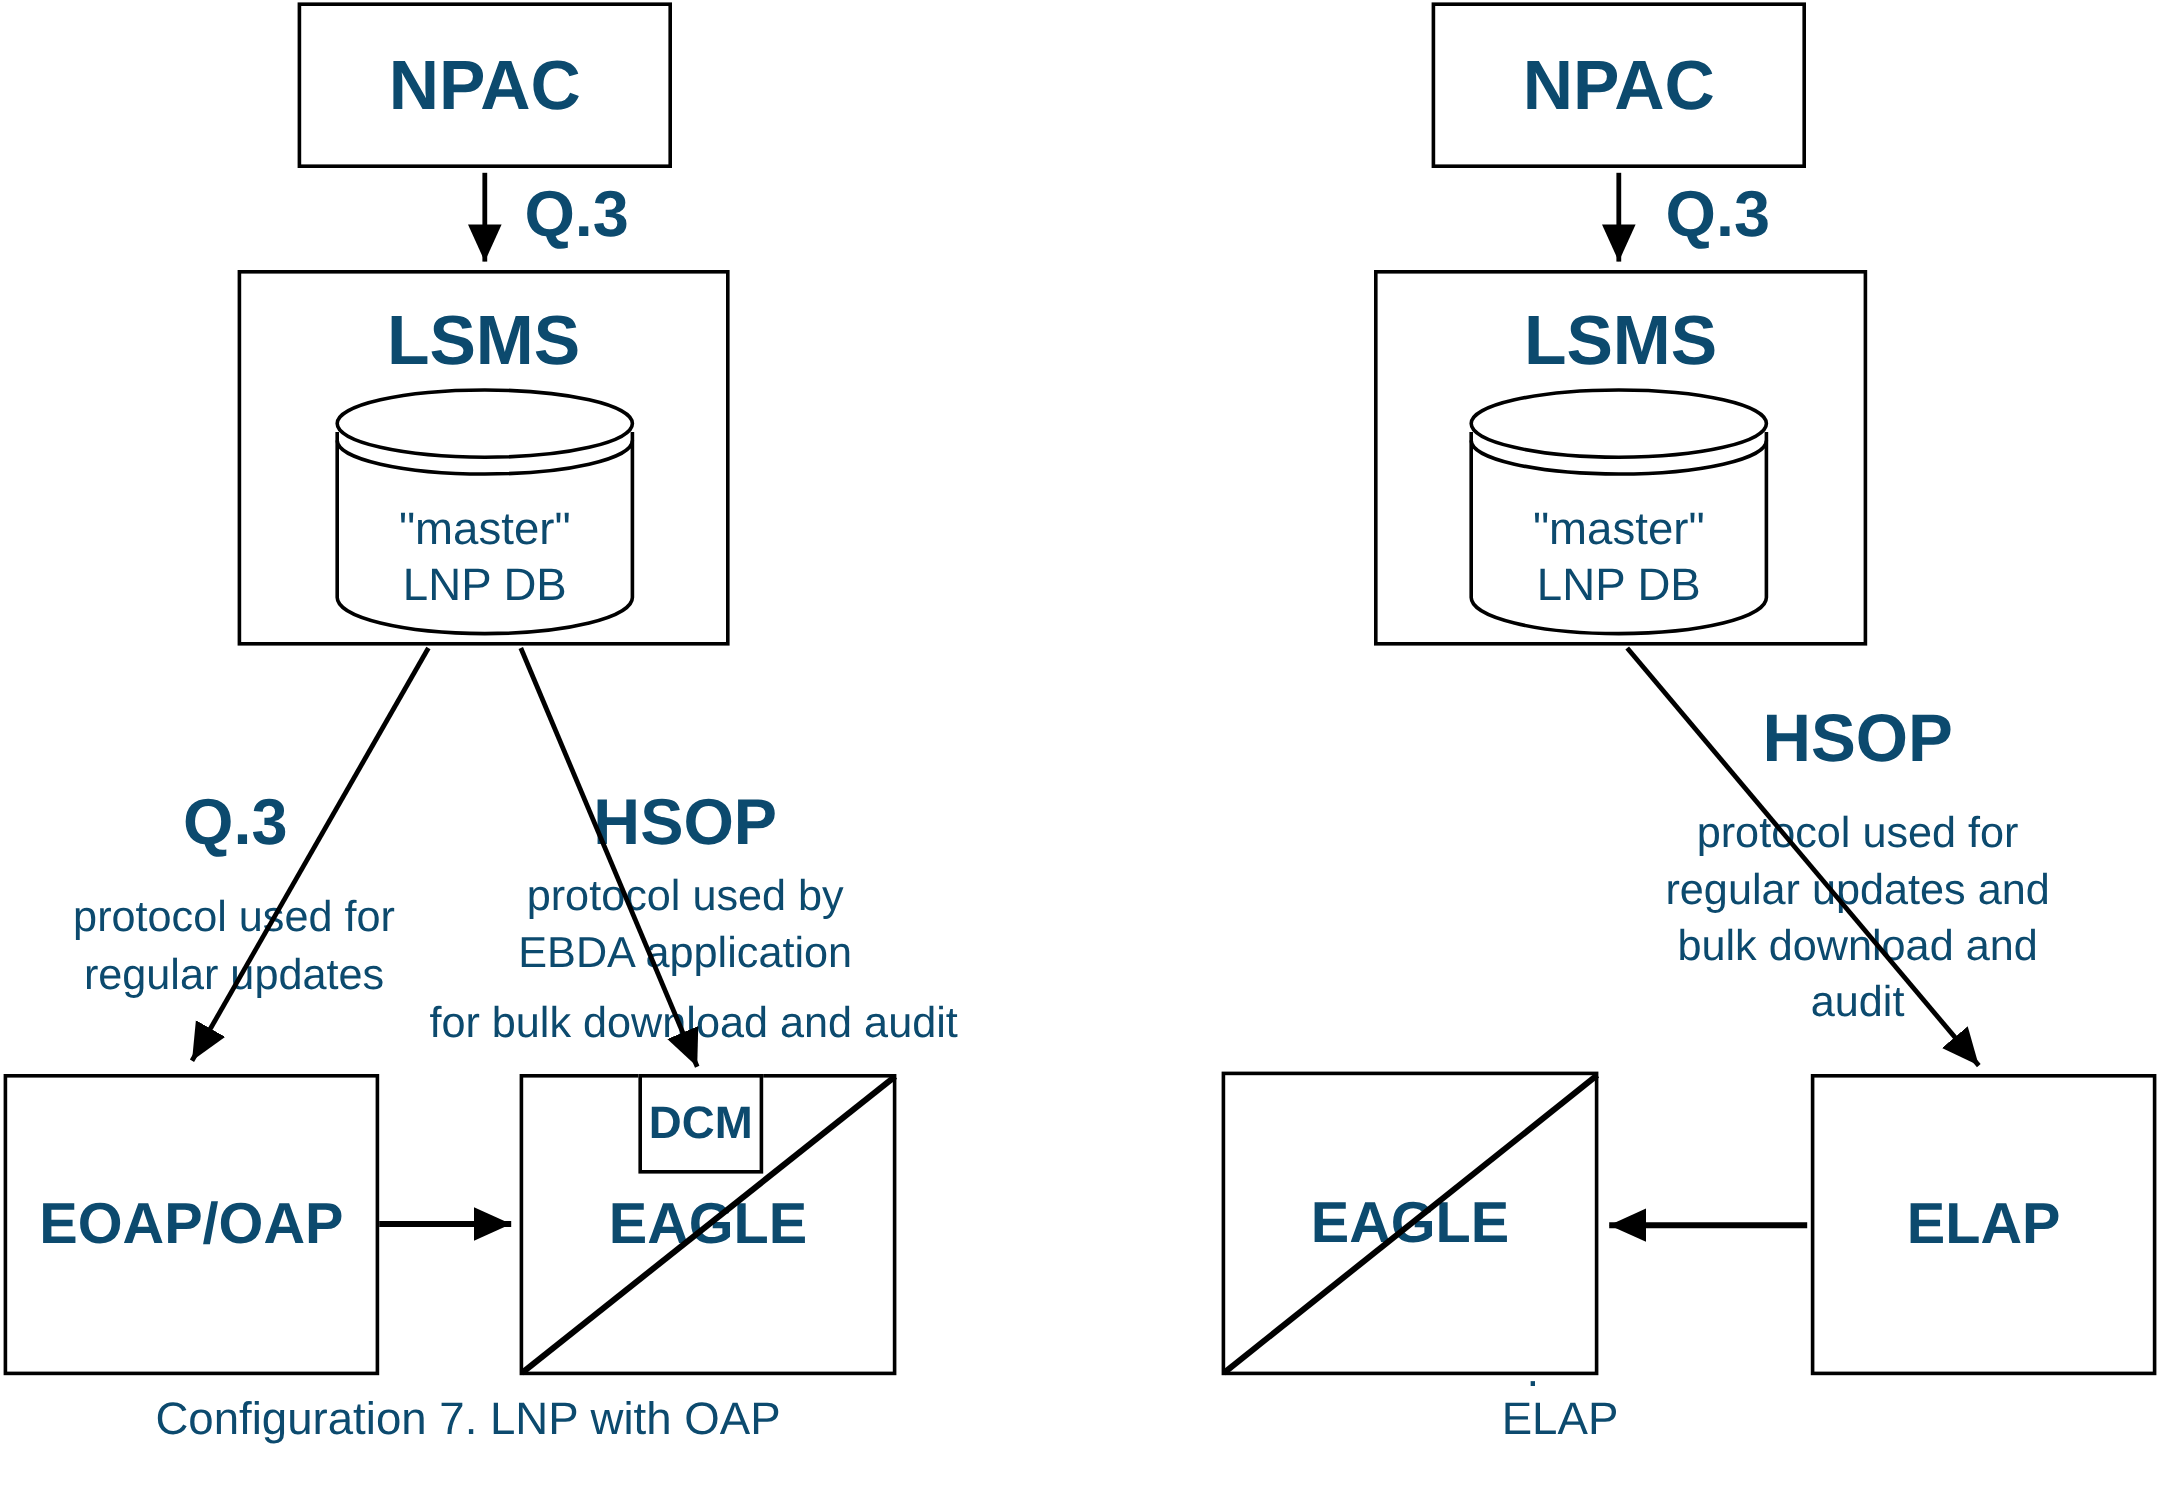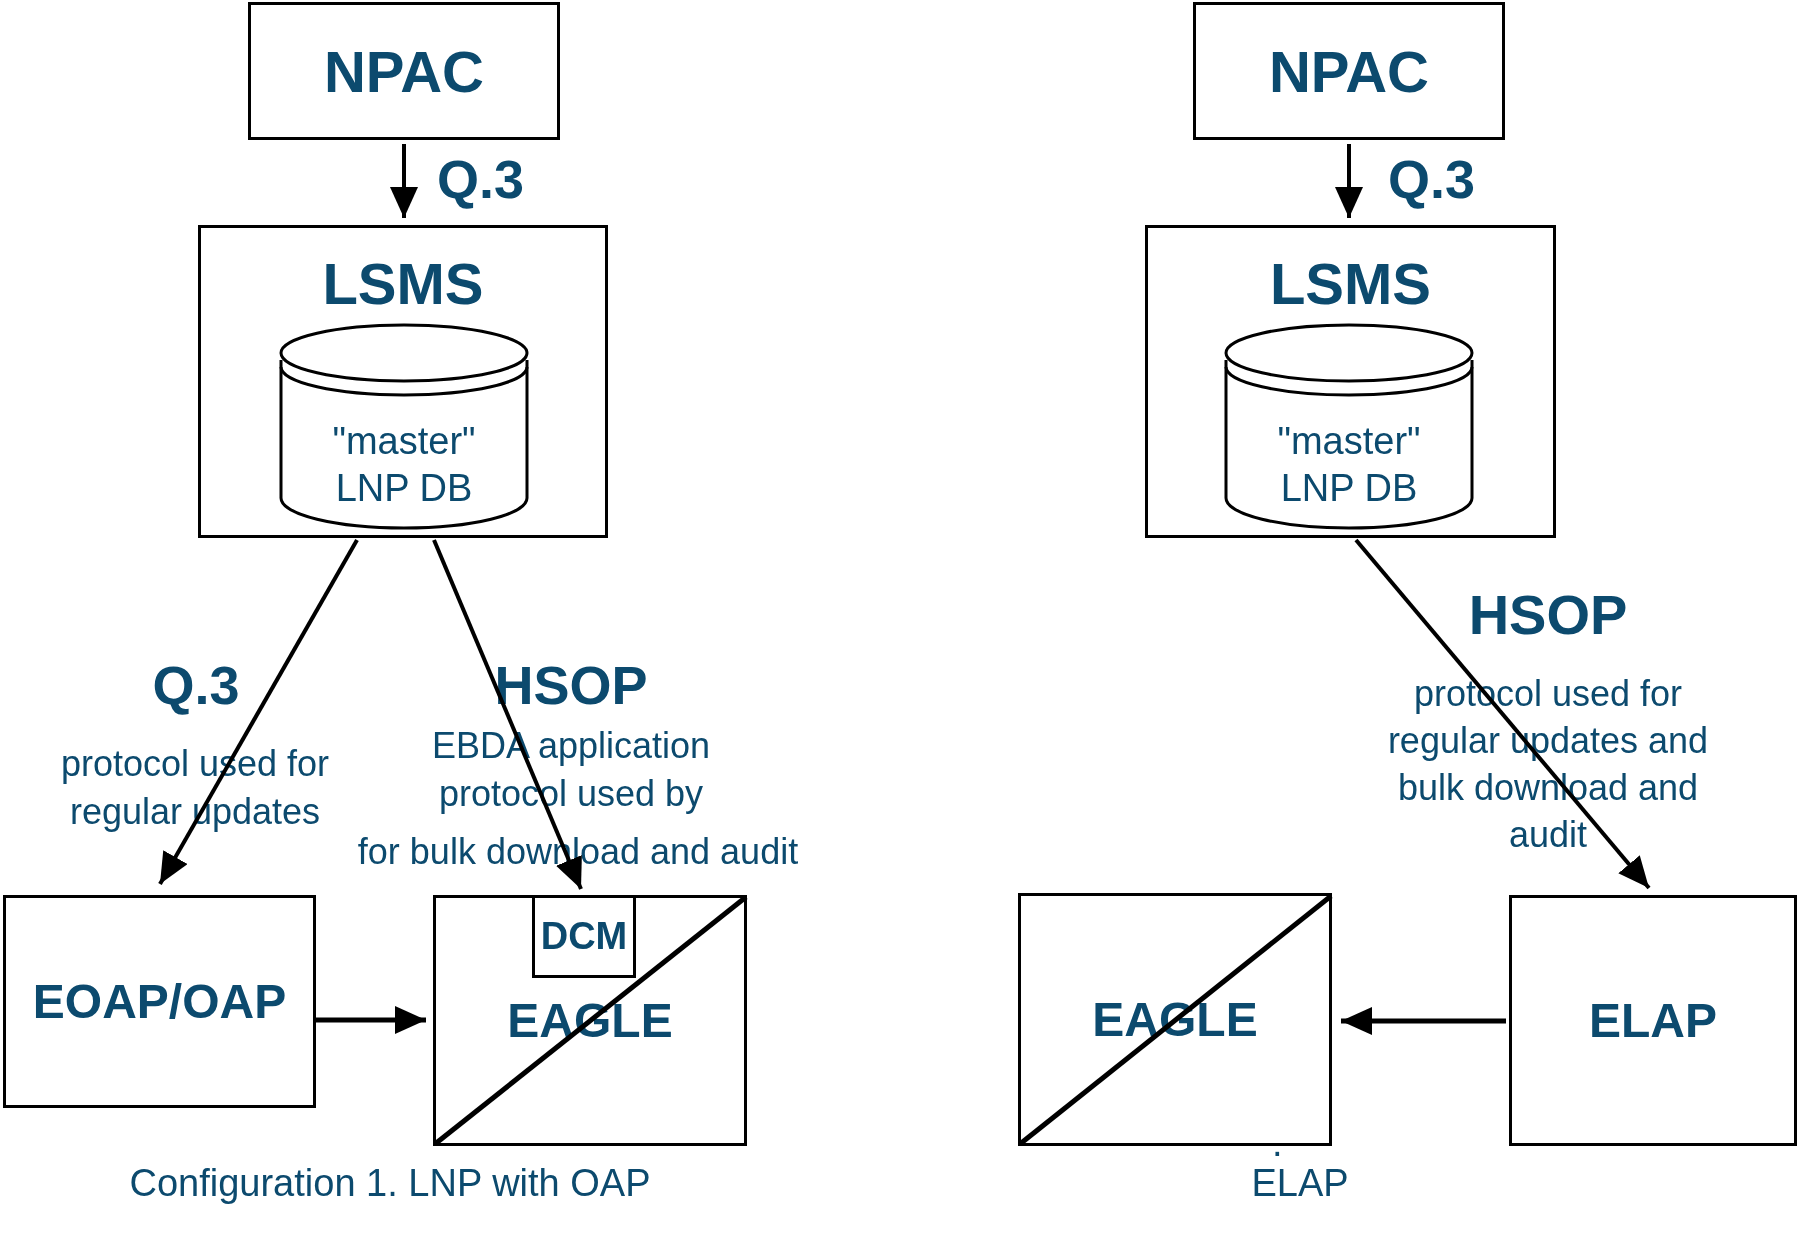--- a/index.html
+++ b/index.html
@@ -52,38 +52,38 @@
   </div>
 
   <div class="proto-heading centered" style="left:196px;top:658px;">Q.3</div>
   <div class="desc centered" style="left:195px;top:740px;">
     <div>protocol used for</div>
     <div>regular updates</div>
   </div>
 
   <div class="proto-heading centered" style="left:571px;top:658px;">HSOP</div>
   <div class="desc centered" style="left:571px;top:722px;">
+    <div>protocol used by</div>
     <div>EBDA application</div>
-    <div>protocol used by</div>
   </div>
   <div class="desc centered" style="left:578px;top:828px;">for bulk download and audit</div>
 
-  <div class="box" style="left:3px;top:895px;width:313px;height:213px;">
+  <div class="box" style="left:3px;top:895px;width:313px;height:251px;">
     <span class="label-md">EOAP/OAP</span>
   </div>
 
   <div class="box" style="left:433px;top:895px;width:314px;height:251px;">
     <span class="label-md">EAGLE</span>
   </div>
 
   <div class="box" style="left:532px;top:895px;width:104px;height:83px;">
     <span class="label-sm">DCM</span>
   </div>
 
-  <div class="caption centered" style="left:390px;top:1160px;">Configuration 1. LNP with OAP</div>
+  <div class="caption centered" style="left:390px;top:1160px;">Configuration 7. LNP with OAP</div>
 
   <div class="box" style="left:1193px;top:2px;width:312px;height:138px;">
     <span class="label-lg">NPAC</span>
   </div>
 
   <div class="proto-heading" style="left:1388px;top:152px;">Q.3</div>
 
   <div class="box top-label" style="left:1145px;top:225px;width:411px;height:313px;">
     <span class="label-lg" style="padding-top:22px;">LSMS</span>
   </div>

